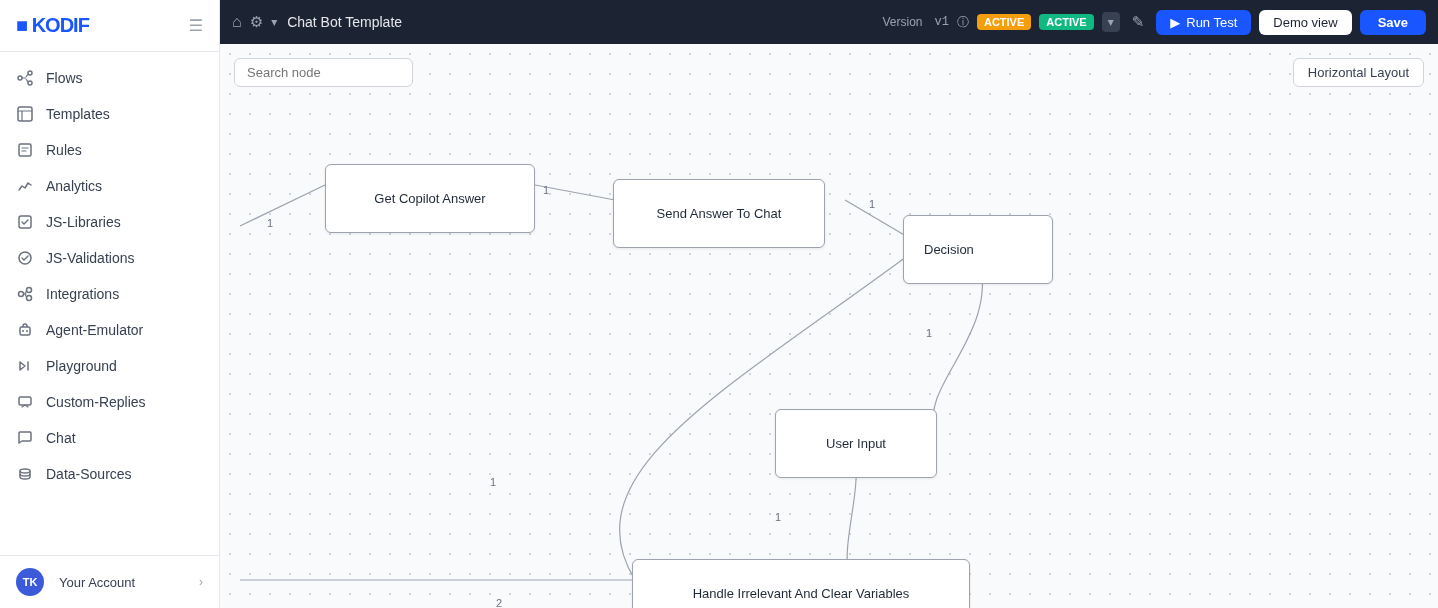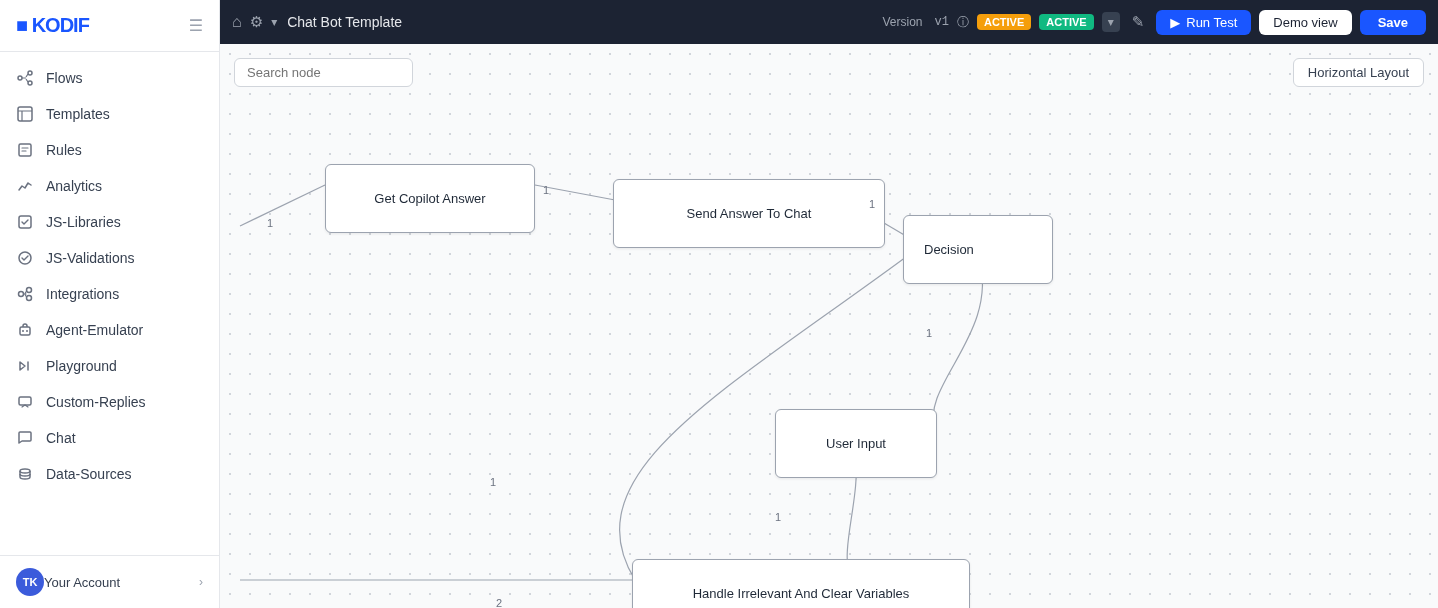--- a/index.html
+++ b/index.html
@@ -51,21 +51,21 @@
       align-items: center;
       justify-content: center;
       color: #6b7280;
       flex-shrink: 0;
     }
     .sidebar-footer {
       padding: 12px 16px;
       border-top: 1px solid #e5e7eb;
       display: flex;
       align-items: center;
-      gap: 0;
+      gap: 15px;
       cursor: pointer;
     }
     .avatar {
       width: 28px;
       height: 28px;
       background: #3b5bdb;
       border-radius: 50%;
       display: flex;
       align-items: center;
       justify-content: center;
@@ -401,21 +401,21 @@
 
     <path d="M20 536 L415 536" stroke="#9ca3af" stroke-width="1.2" fill="none"></path>
   </svg>
 
   <div class="flow-nodes">
 
     <div class="flow-node" style="left:105px; top:120px; width:210px; text-align:center;">
       <span>Get Copilot Answer</span>
     </div>
 
-    <div class="flow-node" style="left:393px; top:135px; width:272px; text-align:center;">
+    <div class="flow-node" style="left:393px; top:135px; width:212px; text-align:center;">
       <span>Send Answer To Chat</span>
     </div>
 
     <div class="flow-node" style="left:683px; top:171px; width:150px; text-align:left;">
       <span>Decision</span>
     </div>
 
     <div class="flow-node" style="left:555px; top:365px; width:162px; text-align:center;">
       <span>User Input</span>
     </div>

